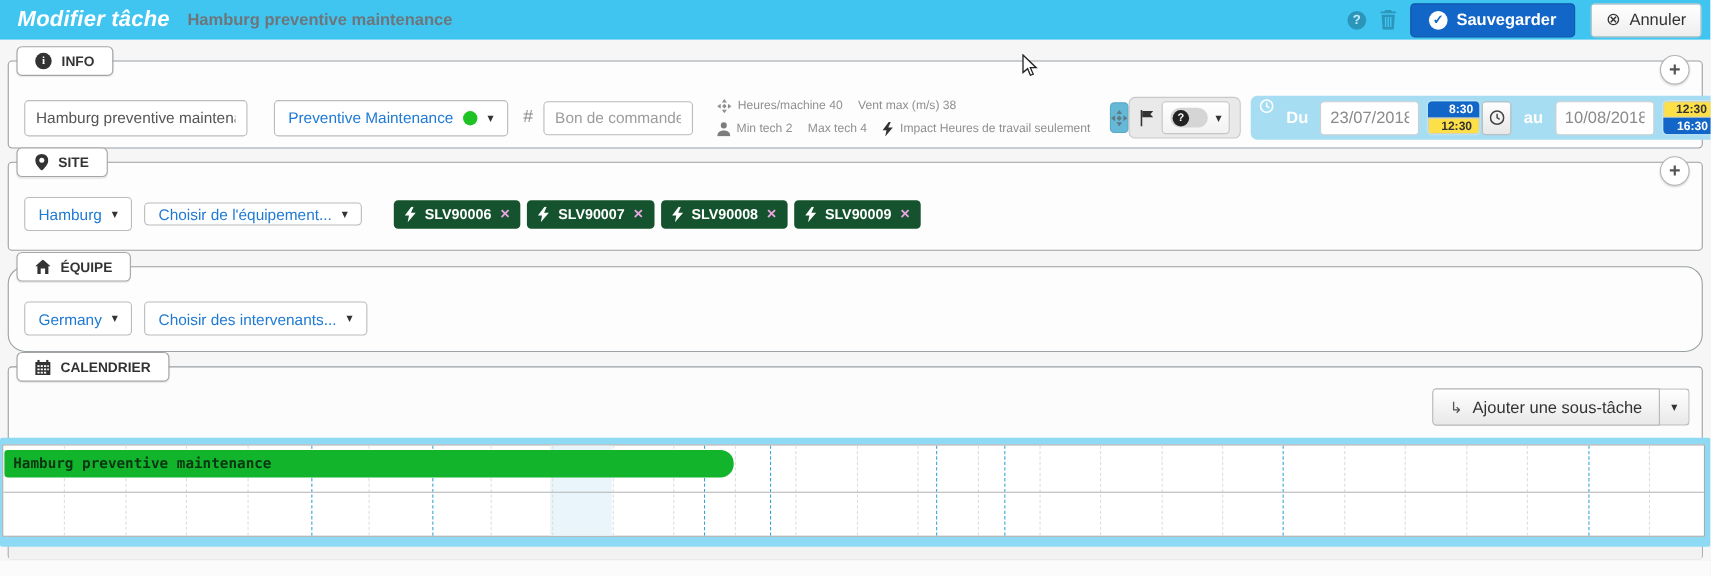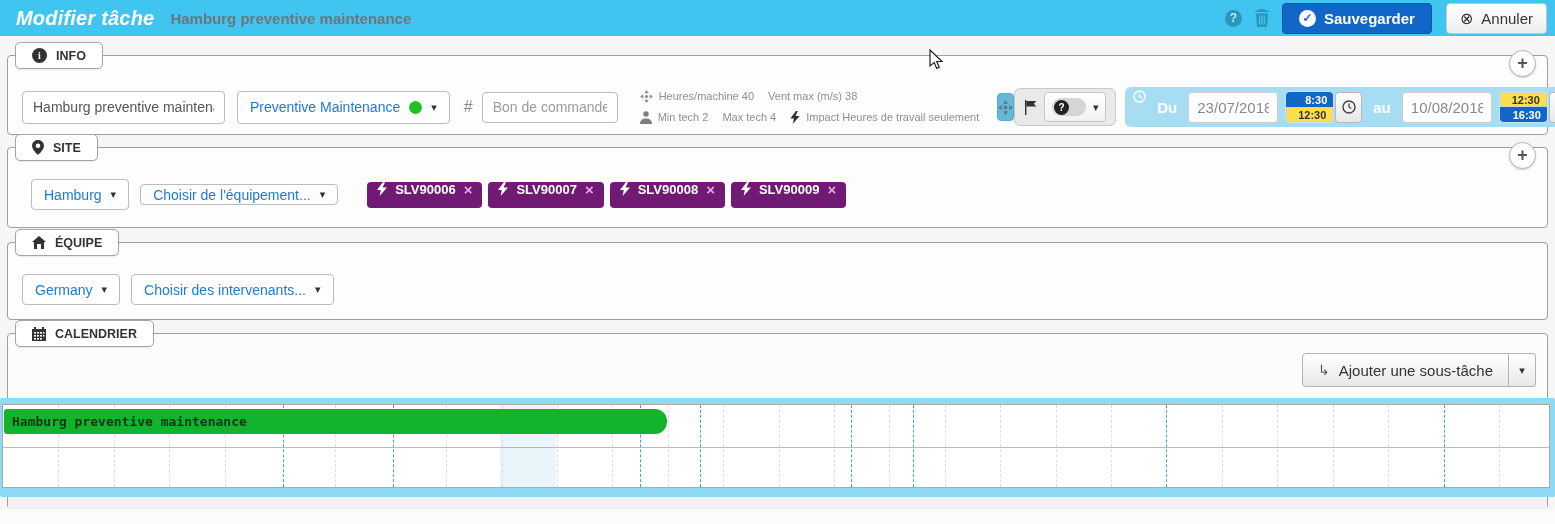--- a/index.html
+++ b/index.html
@@ -65,21 +65,21 @@
   .time-group { display:flex; align-items:center; gap:2px; }
   .time-stack { display:flex; flex-direction:column; width:47px; border-radius:4px; overflow:hidden; box-shadow:0 0 0 1px rgba(255,255,255,.3); }
   .tcell { height:15px; font-size:11px; font-weight:bold; display:flex; align-items:center; justify-content:flex-end; padding:0 6px; cursor:pointer; }
   .tsel { background:#1266c8; color:#fff; }
   .tun { background:#fde047; color:#333; border:1px solid #cfcfcf; }
   .clock-btn { width:27px; height:31px; background:linear-gradient(#fefefe,#e7e7e7); border:1px solid #b9b9b9;
                border-radius:4px; display:flex; align-items:center; justify-content:center; cursor:pointer; }
 
   
   .tags { display:flex; align-items:center; gap:6px; margin-left:29px; }
-  .tag { background:#701a75; border-radius:4px; height:26px; display:flex; align-items:flex-start; gap:8px;
+  .tag { background:#14532d; border-radius:4px; height:26px; display:flex; align-items:center; gap:8px;
          padding:0 10px; cursor:default; }
   .tag-label { color:#fff; font-weight:bold; font-size:13px; }
   .tag-close { color:#e9a4e2; font-weight:bold; font-size:15px; line-height:1; cursor:pointer; }
 
   
   .subtask-btn { position:absolute; top:19px; right:11px; display:flex; height:34px; cursor:pointer; }
   .subtask-main { display:flex; align-items:center; gap:9px; background:linear-gradient(#ffffff,#e8e8e8);
                   border:1px solid #b3b3b3; border-radius:4px 0 0 4px; padding:0 15px; font-size:15px; color:#333; }
   .subtask-arrow { font-size:14px; color:#555; }
   .subtask-caret { width:27px; background:linear-gradient(#ffffff,#e8e8e8); border:1px solid #b3b3b3; border-left:none;
@@ -128,21 +128,21 @@
 </div>
 
 <div class="section" style="top:55px; height:80px;">
   <div class="tab">
     <span class="tab-ico info-i">i</span>
     <span>INFO</span>
   </div>
   <div class="plus-btn">+</div>
   <div class="row" style="padding:31px 0 0 14px;">
     <input class="input" style="width: 228px;" value="Hamburg preventive maintenance">
-    <div class="dropdown" style="margin-left:12px;">
+    <div class="dropdown" style="margin-left:24px;">
       <span>Preventive Maintenance</span>
       <span style="width:13px;height:13px;border-radius:50%;background:#1fc223;display:inline-block;"></span>
       <span class="caret">▾</span>
     </div>
     <span style="margin-left:14px;color:#8a8a8a;font-size:16px;">#</span>
     <input class="input" style="width: 136px; margin-left: 9px; height: 31px;" placeholder="Bon de commande">
     <div class="stats">
       <div class="srow">
         <span class="tab-ico">
           <svg width="13" height="13" viewBox="0 0 16 16">
@@ -240,21 +240,21 @@
   <div class="tab">
     <span class="tab-ico">
       <svg width="12" height="15" viewBox="0 0 12 15">
           <path d="M6 0C2.7 0 0 2.6 0 5.8 0 10 6 15 6 15s6-5 6-9.2C12 2.6 9.3 0 6 0zm0 8a2.3 2.3 0 110-4.6A2.3 2.3 0 016 8z" fill="#333"></path>
         </svg>
     </span>
     <span>SITE</span>
   </div>
   <div class="plus-btn">+</div>
   <div class="row" style="padding:31px 0 0 14px;">
-    <div class="dropdown" style="height:31px;margin-left:9px;">
+    <div class="dropdown" style="height:31px;">
       <span>Hamburg</span>
       <span class="caret">▾</span>
     </div>
     <div class="dropdown" style="height:21px;margin-left:11px;">
       <span>Choisir de l'équipement...</span>
       <span class="caret">▾</span>
     </div>
     <div class="tags">
       <div class="tag">
         <span class="tab-ico">
@@ -289,21 +289,21 @@
               <polygon points="6,0 0,8 3.8,8 2.6,14 10,5.4 5.6,5.4 8,0" fill="#fff"></polygon>
             </svg>
         </span>
         <span class="tag-label">SLV90009</span>
         <span class="tag-close">×</span>
       </div>
       </div>
   </div>
 </div>
 
-<div class="section" style="top:242px; height:78px;">
+<div class="section" style="top:242px; height:78px;border-radius:16px;">
   <div class="tab">
     <span class="tab-ico">
       <svg width="14" height="13" viewBox="0 0 14 13">
           <path d="M7 0l7 6h-2v7H9V8H5v5H2V6H0z" fill="#333"></path>
         </svg>
     </span>
     <span>ÉQUIPE</span>
   </div>
   <div class="row" style="padding:31px 0 0 14px;">
     <div class="dropdown" style="height:31px;">

